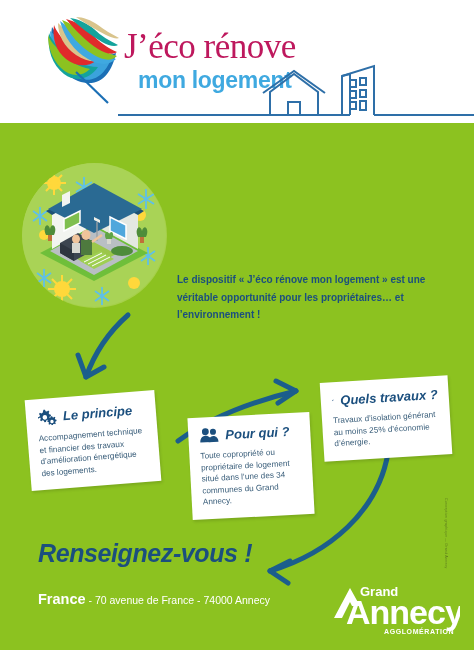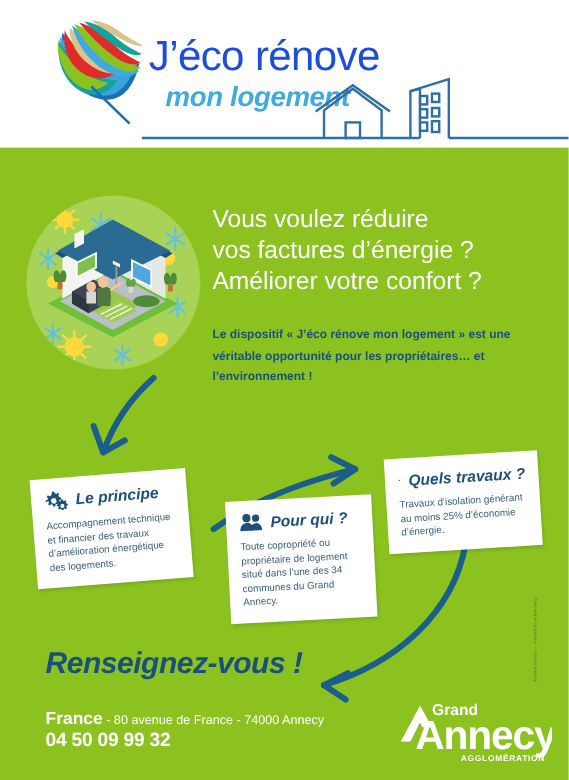--- a/index.html
+++ b/index.html
@@ -21,26 +21,27 @@
     width: 474px; height: 123px;
     background: #ffffff;
   }
   .leaf-logo {
     position: absolute; left: 44px; top: 15px;
     width: 80px; height: 92px;
   }
   .title-main {
     position: absolute; left: 124px; top: 27px;
     font-size: 35px; font-weight: 400;
-    color: #1d4ed8; letter-spacing: -0.5px;
+    color: #be185d; letter-spacing: -0.5px;
     white-space: nowrap;
+    font-family: Liberation Serif, serif;
   }
   .title-sub {
     position: absolute; left: 138px; top: 67px;
-    font-size: 23px; font-weight: bold; font-style: italic;
+    font-size: 23px; font-weight: bold; 
     color: #3FA9E0; letter-spacing: -0.3px;
     white-space: nowrap;
   }
   .skyline {
     position: absolute; left: 118px; top: 62px;
     width: 356px; height: 55px;
   }
 
   
   .green-body {
@@ -262,25 +263,20 @@
         <path d="M26 72 L30 72 L30 78 L26 78 Z" fill="#C0703A"></path>
         <path d="M116 74 C112 66 118 60 120 68 C122 60 128 66 124 74 Z" fill="#4E8C3A"></path>
         <path d="M118 74 L122 74 L122 80 L118 80 Z" fill="#C0703A"></path>
         <path d="M84 76 C81 70 86 66 87 72 C89 66 93 70 90 76 Z" fill="#5FA346"></path>
         <path d="M85 76 L89 76 L89 81 L85 81 Z" fill="#D8D8D0"></path>
 
         <ellipse cx="100" cy="88" rx="11" ry="5" fill="#4E8C3A"></ellipse>
       </svg>
     </div>
 
-    <div class="headline">
-      <div>Vous voulez réduire</div>
-      <div>vos factures d’énergie ?</div>
-      <div>Améliorer votre confort ?</div>
-    </div>
 
     <div class="subhead">Le dispositif « J’éco rénove mon logement » est une véritable opportunité pour les propriétaires… et l’environnement !</div>
 
     <svg class="arrows" viewBox="0 0 474 527">
       <g fill="none" stroke="#1B5E8C" stroke-width="5" stroke-linecap="round">
         <path d="M128 192 C112 206 96 226 86 254"></path>
         <path d="M86 254 L78 232 M86 254 L104 244"></path>
         <path d="M178 318 C208 296 246 280 296 268"></path>
         <path d="M296 268 L276 258 M296 268 L278 280"></path>
         <path d="M388 330 C378 388 330 430 270 448"></path>
@@ -328,23 +324,22 @@
         </svg>
         <span class="card-title">Quels travaux ?</span>
       </div>
       <div class="card-body">Travaux d’isolation générant au moins 25% d’économie d’énergie.</div>
     </div>
 
     <div class="renseignez">Renseignez-vous !</div>
 
     <div class="contact-block">
       <div class="org-line">
-        <span class="org-name">France</span><span class="org-addr"> - 80 avenue de France - 74000 Annecy</span>
+        <span class="org-name">France</span><span class="org-addr"> - 70 avenue de France - 74000 Annecy</span>
       </div>
-      <div class="phone">04 50 09 99 32</div>
     </div>
 
     <svg class="ga-logo" viewBox="0 0 130 62">
       <g fill="#ffffff">
         <path d="M4 40 L20 10 L30 28 L22 28 L20 24 L12 40 Z"></path>
         <text x="30" y="18" font-family="Liberation Sans, sans-serif" font-size="13" font-weight="bold">Grand</text>
         <text x="16" y="46" font-family="Liberation Sans, sans-serif" font-size="34" font-weight="bold" letter-spacing="-1">Annecy</text>
         <text x="54" y="56" font-family="Liberation Sans, sans-serif" font-size="7" font-weight="bold" letter-spacing="0.6">AGGLOMÉRATION</text>
       </g>
     </svg>

